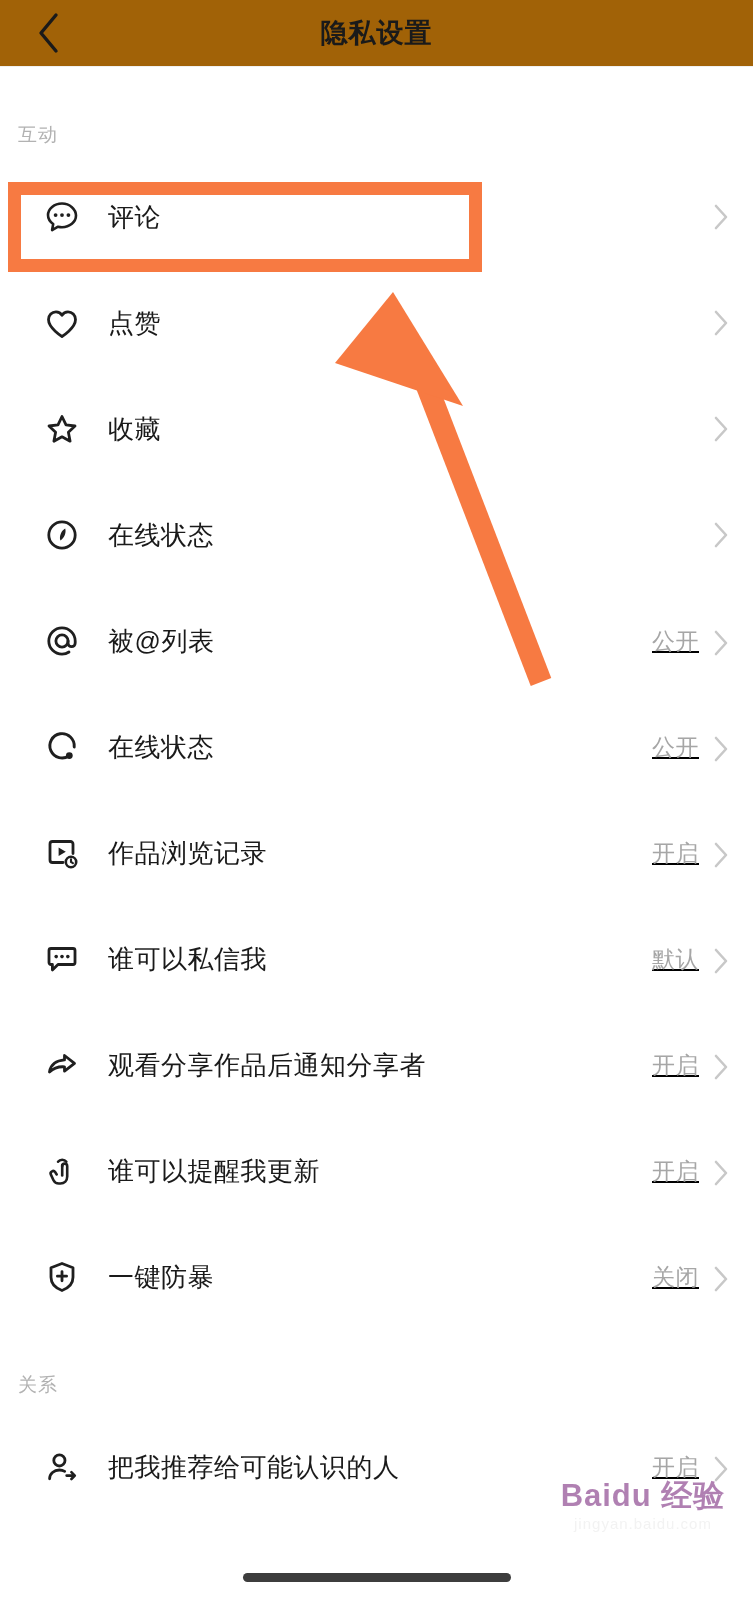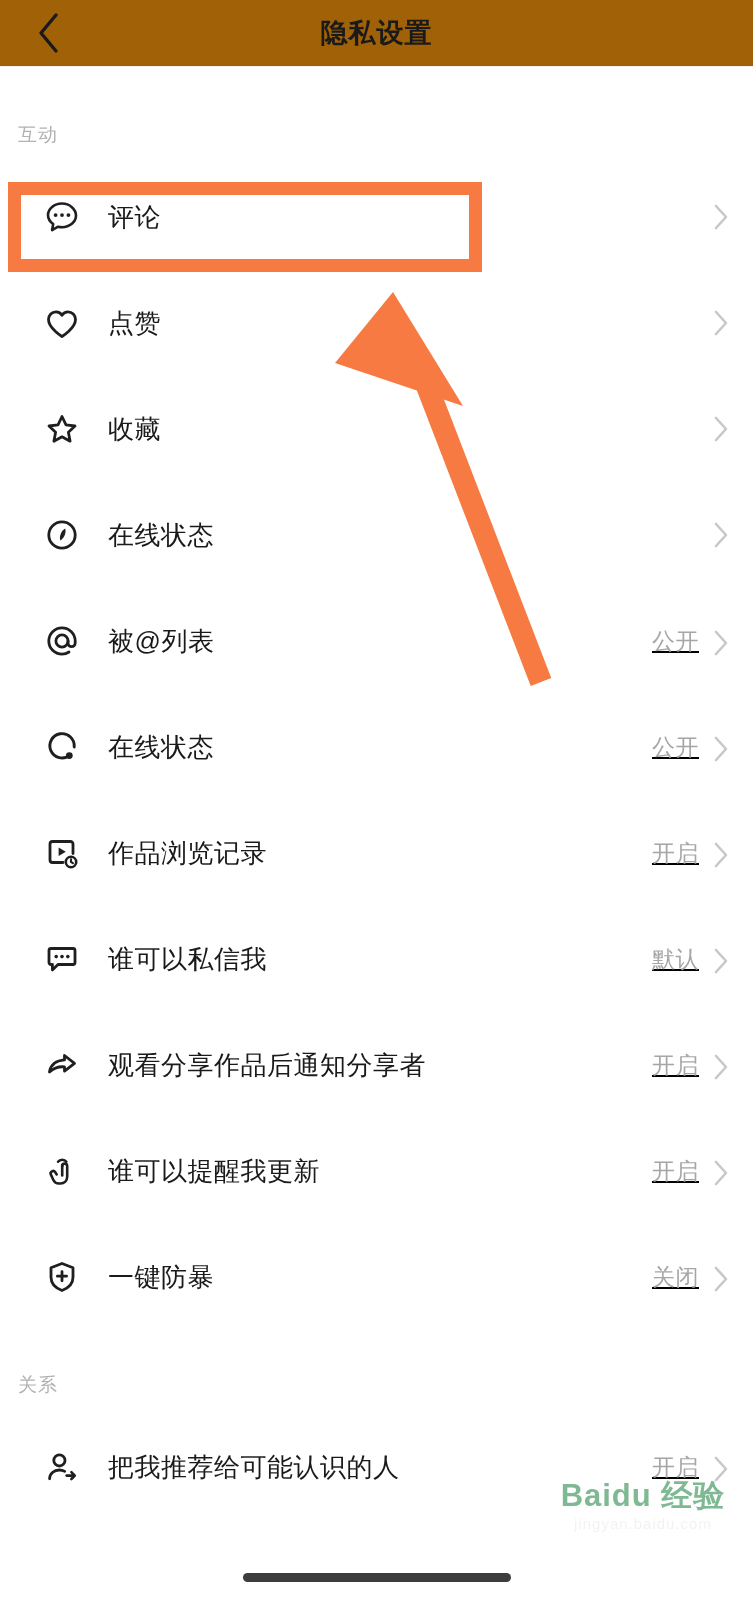--- a/index.html
+++ b/index.html
@@ -139,21 +139,21 @@
     bottom: 68px;
     width: 196px;
     text-align: center;
     z-index: 15;
     pointer-events: none;
     opacity: 0.55;
   }
   .wm-main {
     font-size: 31px;
     font-weight: bold;
-    color: #15803d;
+    color: #701a75;
     letter-spacing: 1px;
     line-height: 1.05;
     white-space: nowrap;
   }
   .wm-sub {
     font-size: 15px;
     color: #e8e8e8;
     letter-spacing: 1px;
     white-space: nowrap;
     margin-top: 2px;

